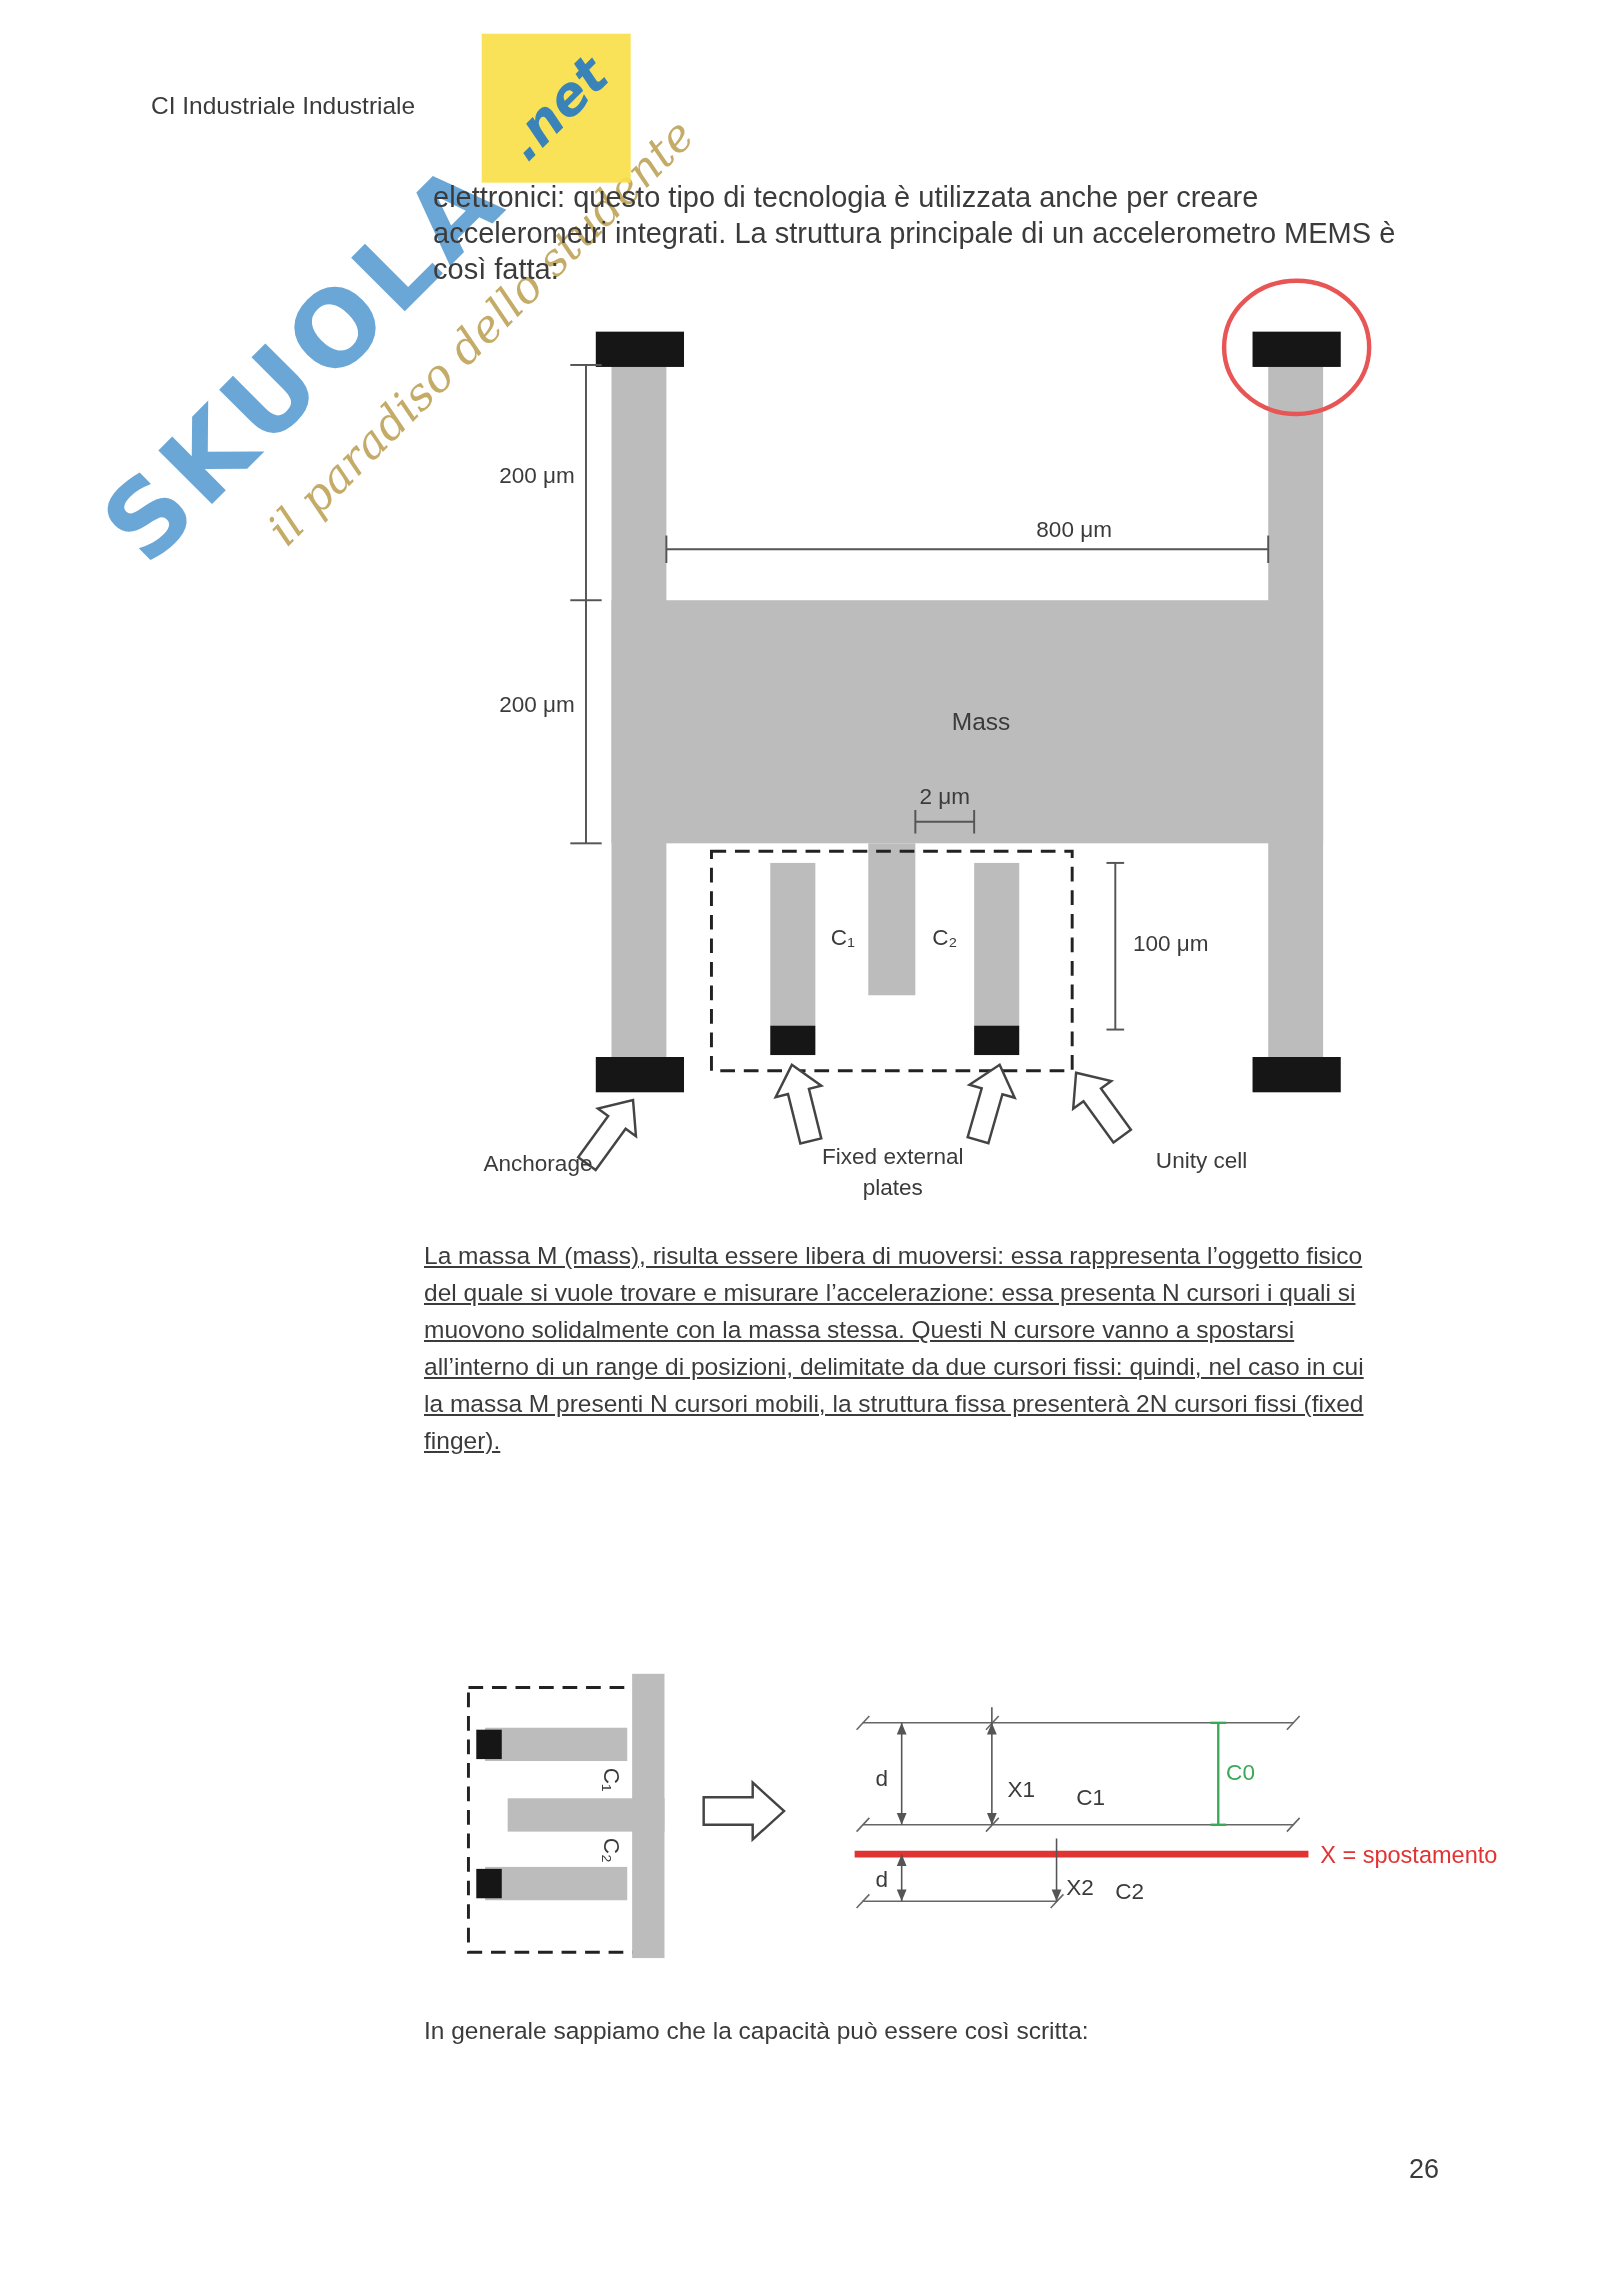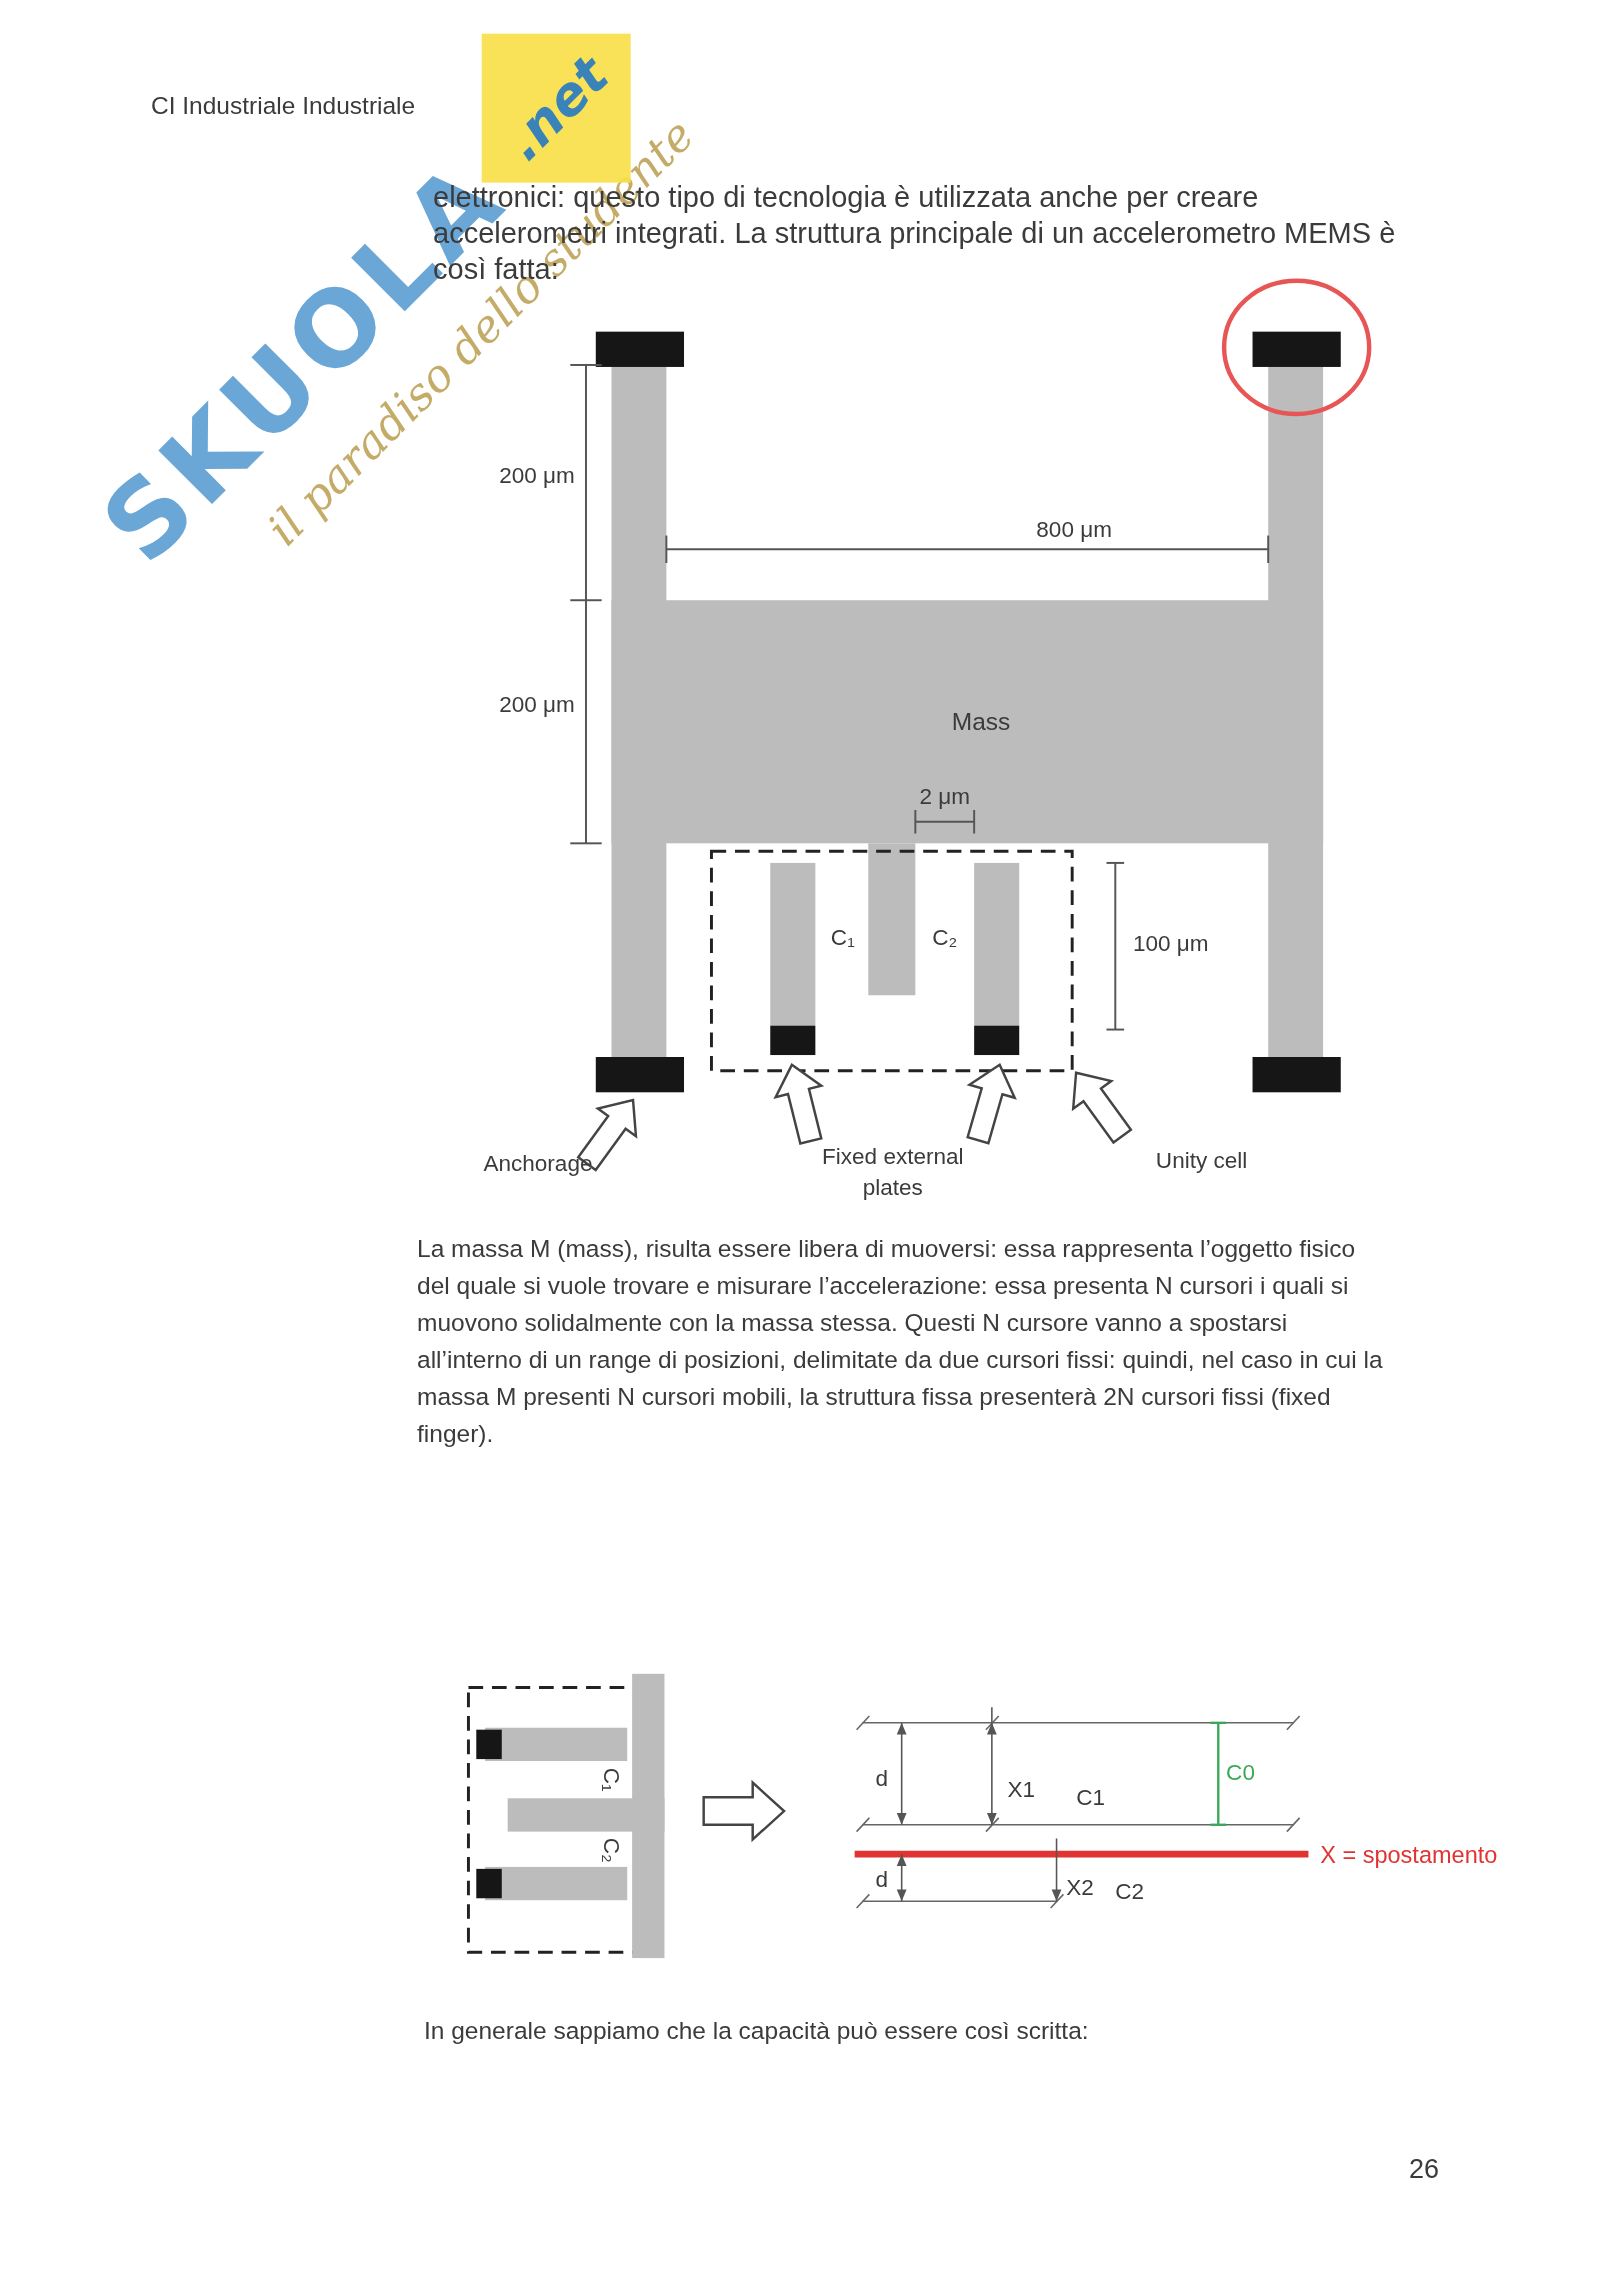--- a/index.html
+++ b/index.html
@@ -64,21 +64,21 @@
     font-size: 24.5px; z-index: 2;
   }
   .intro {
     position: absolute; left: 432px; top: 178px; width: 985px;
     font-size: 29px; line-height: 36px; margin: 1px; z-index: 2;
   }
   .bodytext {
     position: absolute; left: 412px; top: 1225px; width: 985px;
     font-size: 24.5px; line-height: 37px; z-index: 2;
   }
-  .bodytext p { margin: 5px; }
+  .bodytext p { margin: 12px; text-decoration: underline; }
   .bodytext p.spaced { margin-top: 16.7px; }
   .p4 {
     position: absolute; left: 412px; top: 2005px;
     font-size: 24.5px; margin: 12px; z-index: 2;
   }
   .page-number {
     position: absolute; left: 1409px; top: 2154px;
     font-size: 27px; z-index: 2;
   }
 

